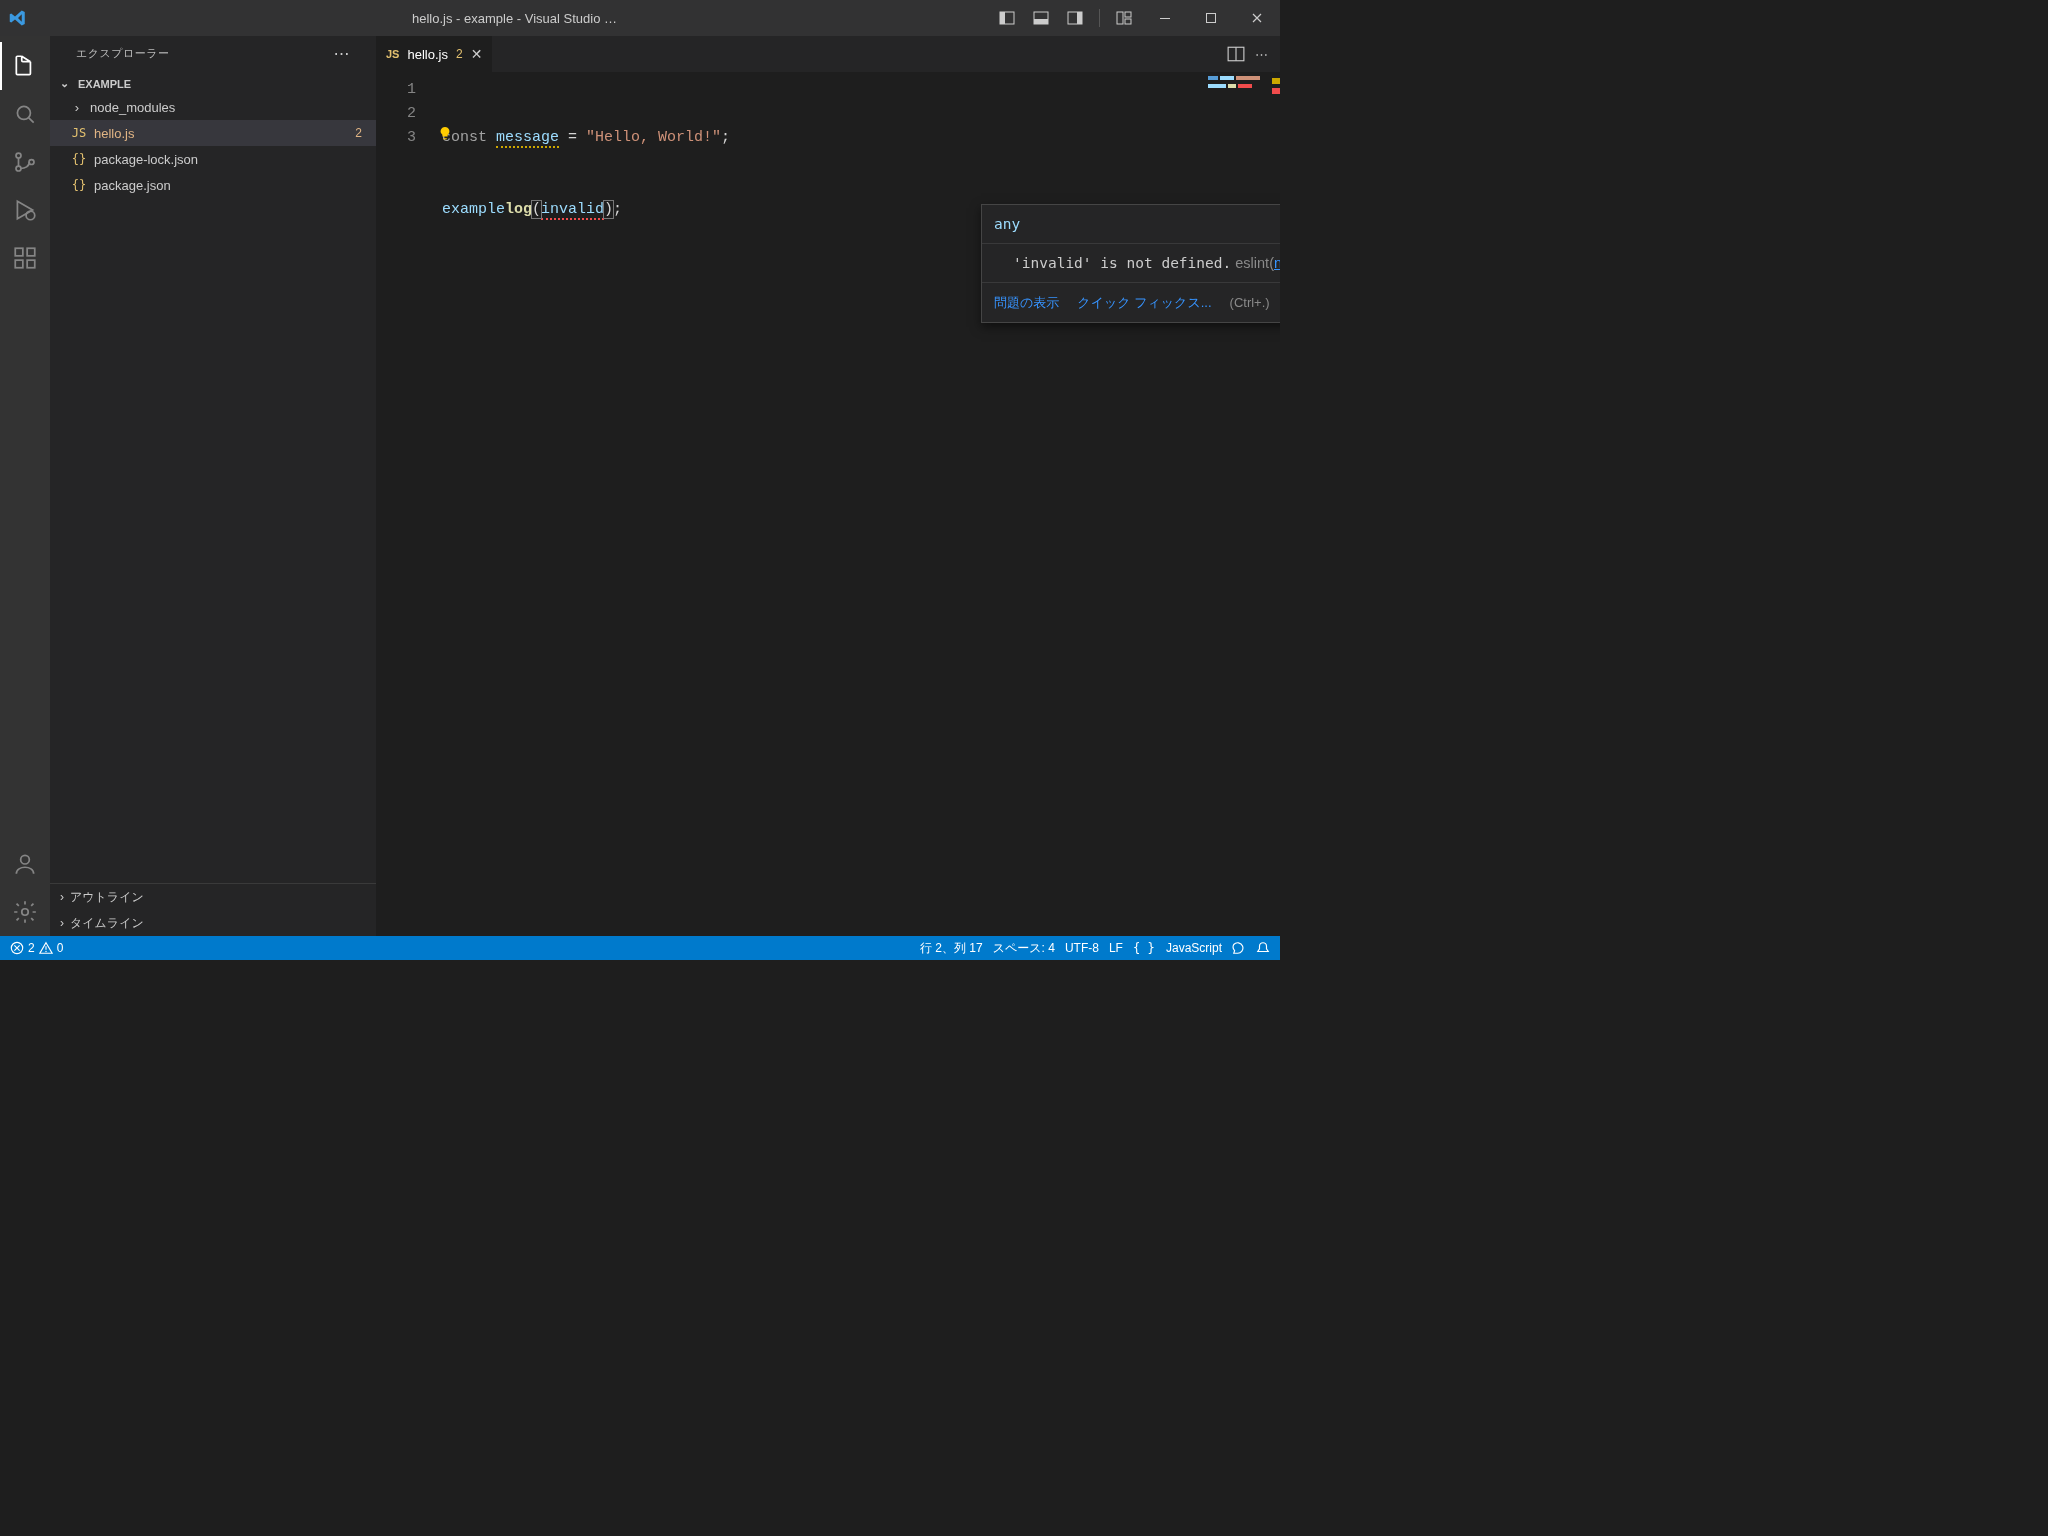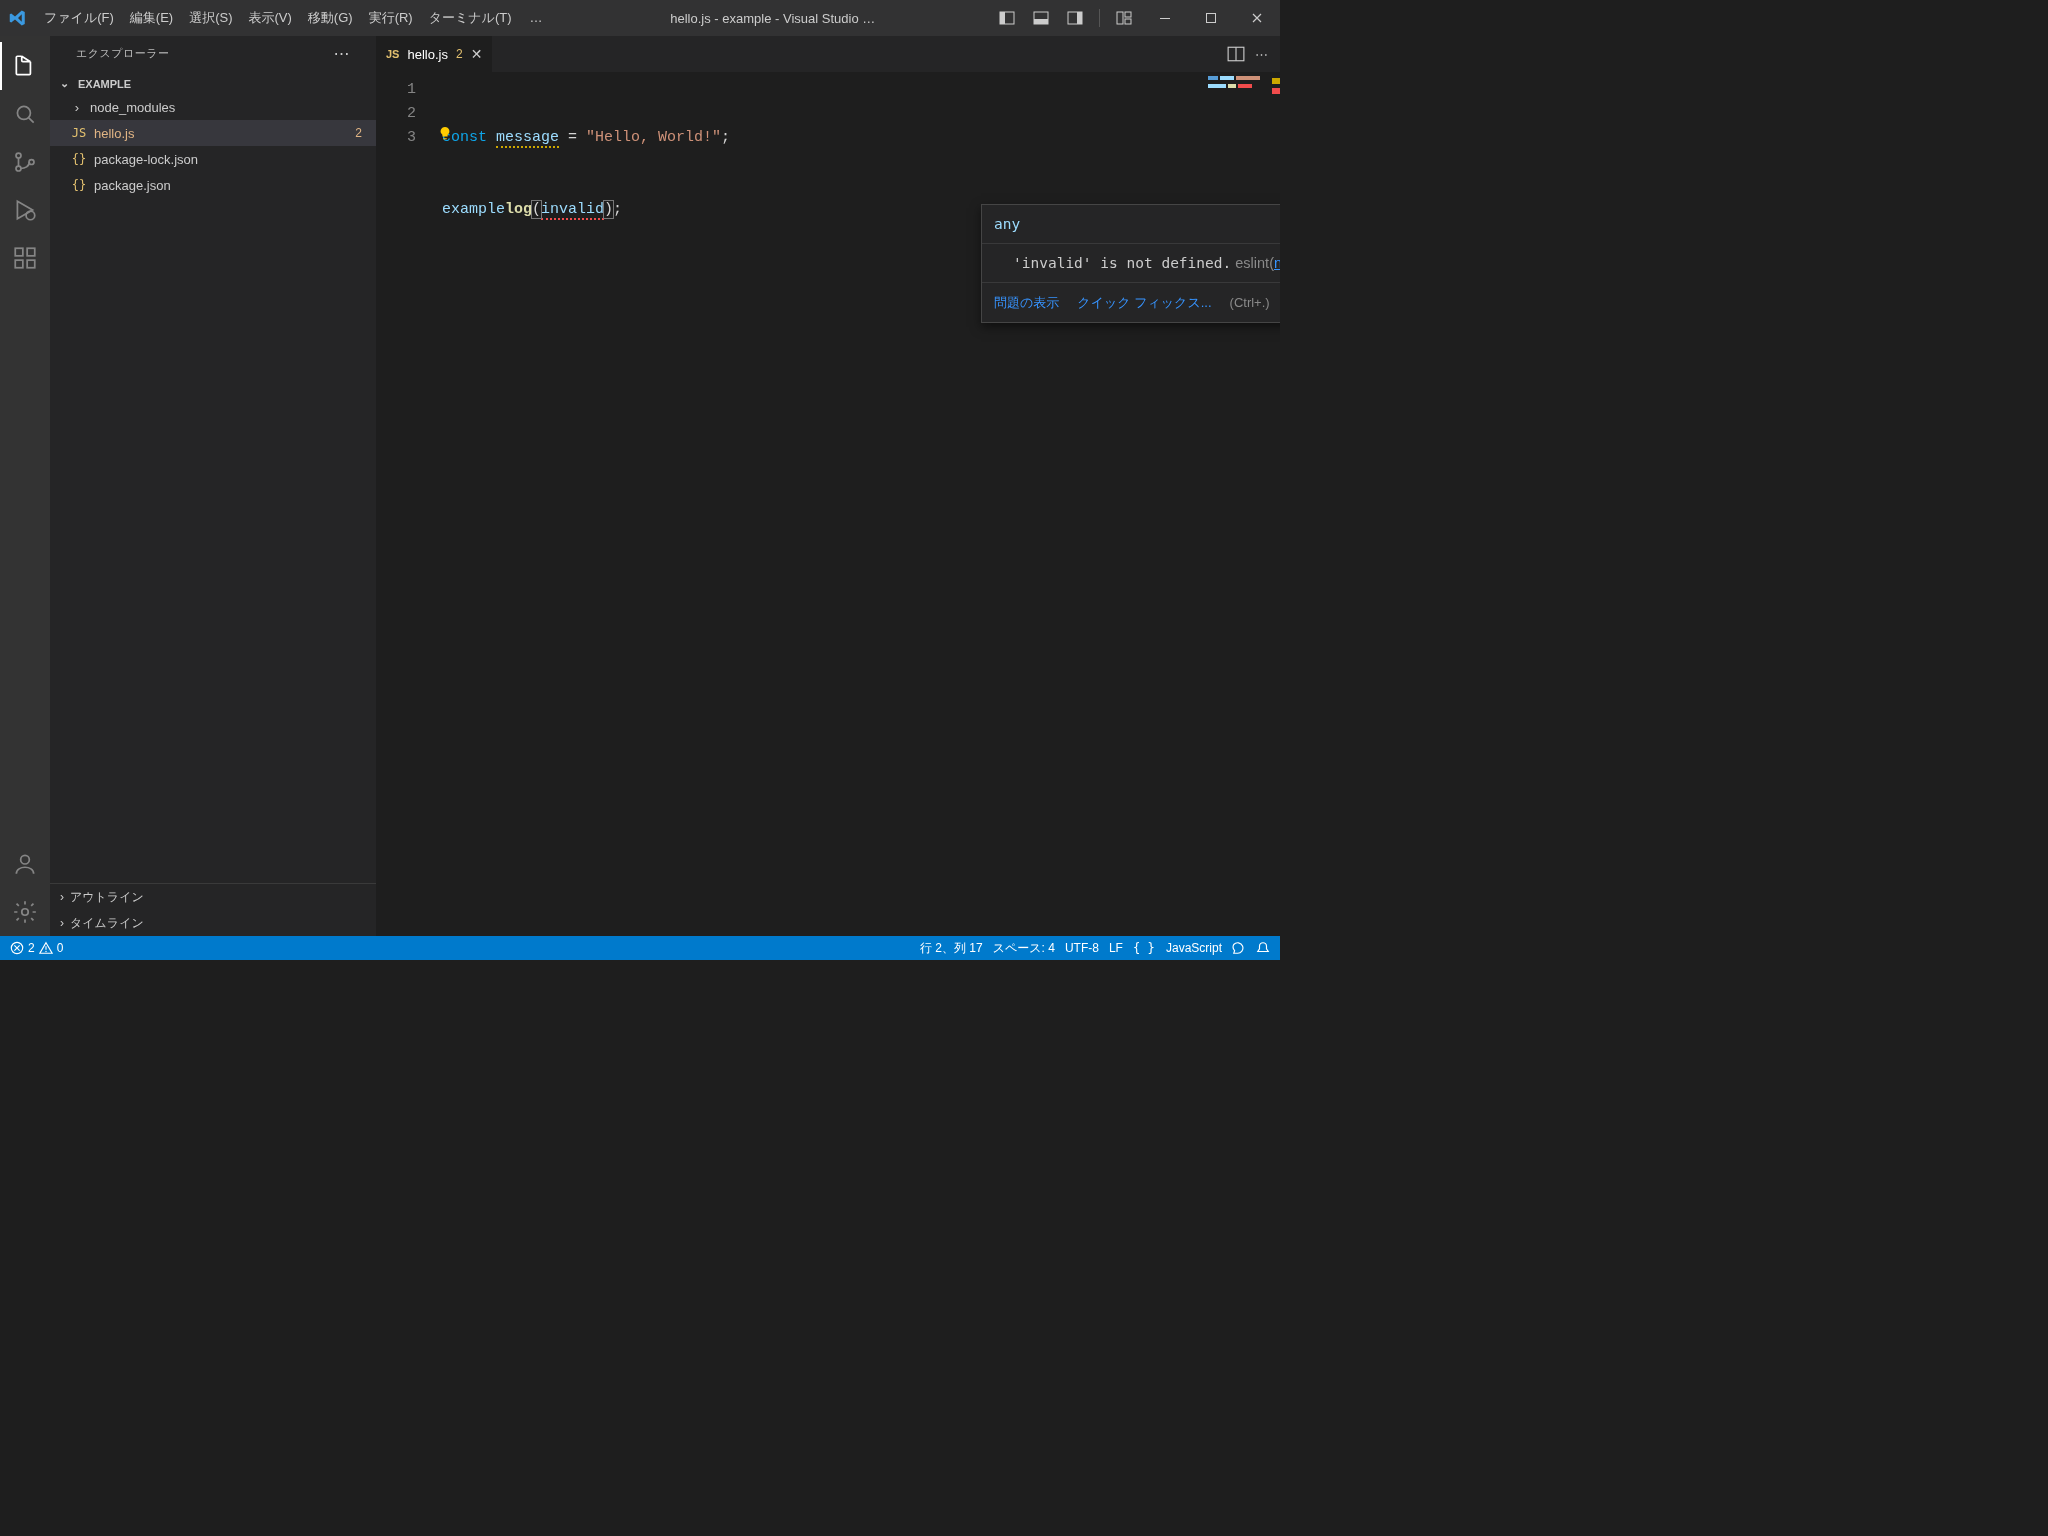--- a/index.html
+++ b/index.html
@@ -57,21 +57,21 @@
 .tab .tbadge { color:#e2c06f; font-size:12px;}
 .tab .close { color:#cccccc; font-size:14px;}
 .tabs-right { margin-left:auto; display:flex; align-items:center; gap:10px; padding-right:12px; color:#cccccc;}
 
 .editor-body { flex:1; position:relative; font-family:"Consolas","Courier New",monospace; font-size:15px; line-height:24px;}
 .gutter { position:absolute; left:0; top:6px; width:54px; text-align:right; color:#858585; padding-right:14px;}
 .gutter div { height:24px;}
 .code { position:absolute; left:66px; top:6px; right:18px; white-space:pre; }
 .code .line { height:24px; position:relative;}
 .bulb { position:absolute; left:-4px; top:0; z-index:3;}
-.tok-kw { color:#0ea5e9;}
+.tok-kw { color:#a3a3a3;}
 .tok-var { color:#9cdcfe;}
 .tok-str { color:#ce9178;}
 .tok-obj { color:#9cdcfe;}
 .tok-fn { color:#dcdcaa;font-weight:bold;}
 .tok-pun { color:#d4d4d4;}
 .tok-err { color:#9cdcfe;}
 .underline-warn { border-bottom:2px dotted #cca700;}
 .underline-err  { border-bottom:2px dotted #f14c4c;}
 .bracket-match { outline:1px solid #777; }
 .line-highlight::before { content:""; position:absolute; left:-66px; right:-18px; top:0; height:24px; background:#2a2a2b; z-index:-1;}
@@ -98,30 +98,20 @@
 svg { display:block; }
 </style>
 </head>
 <body>
 
 <div class="titlebar">
   <div class="logo">
     <svg viewBox="0 0 24 24">
         <path fill="#3b99e0" d="M17 2l4 2v16l-4 2-9-8-5 4-2-1V7l2-1 5 4 9-8zm0 5l-5 5 5 5V7z"></path>
       </svg>
-  </div>
-  <div class="menus">
-    <span class="menu-item">ファイル(F)</span>
-    <span class="menu-item">編集(E)</span>
-    <span class="menu-item">選択(S)</span>
-    <span class="menu-item">表示(V)</span>
-    <span class="menu-item">移動(G)</span>
-    <span class="menu-item">実行(R)</span>
-    <span class="menu-item">ターミナル(T)</span>
-    <span class="menu-item more">…</span>
   </div>
   <div class="title-center">hello.js - example - Visual Studio …</div>
   <div class="title-controls">
     <span class="iconbtn">
         <svg width="16" height="16" viewBox="0 0 16 16">
           <rect x="1" y="2" width="14" height="12" fill="none" stroke="#ccc"></rect>
           <rect x="1" y="2" width="5" height="12" fill="#ccc"></rect>
         </svg>
       </span>
     <span class="iconbtn">

